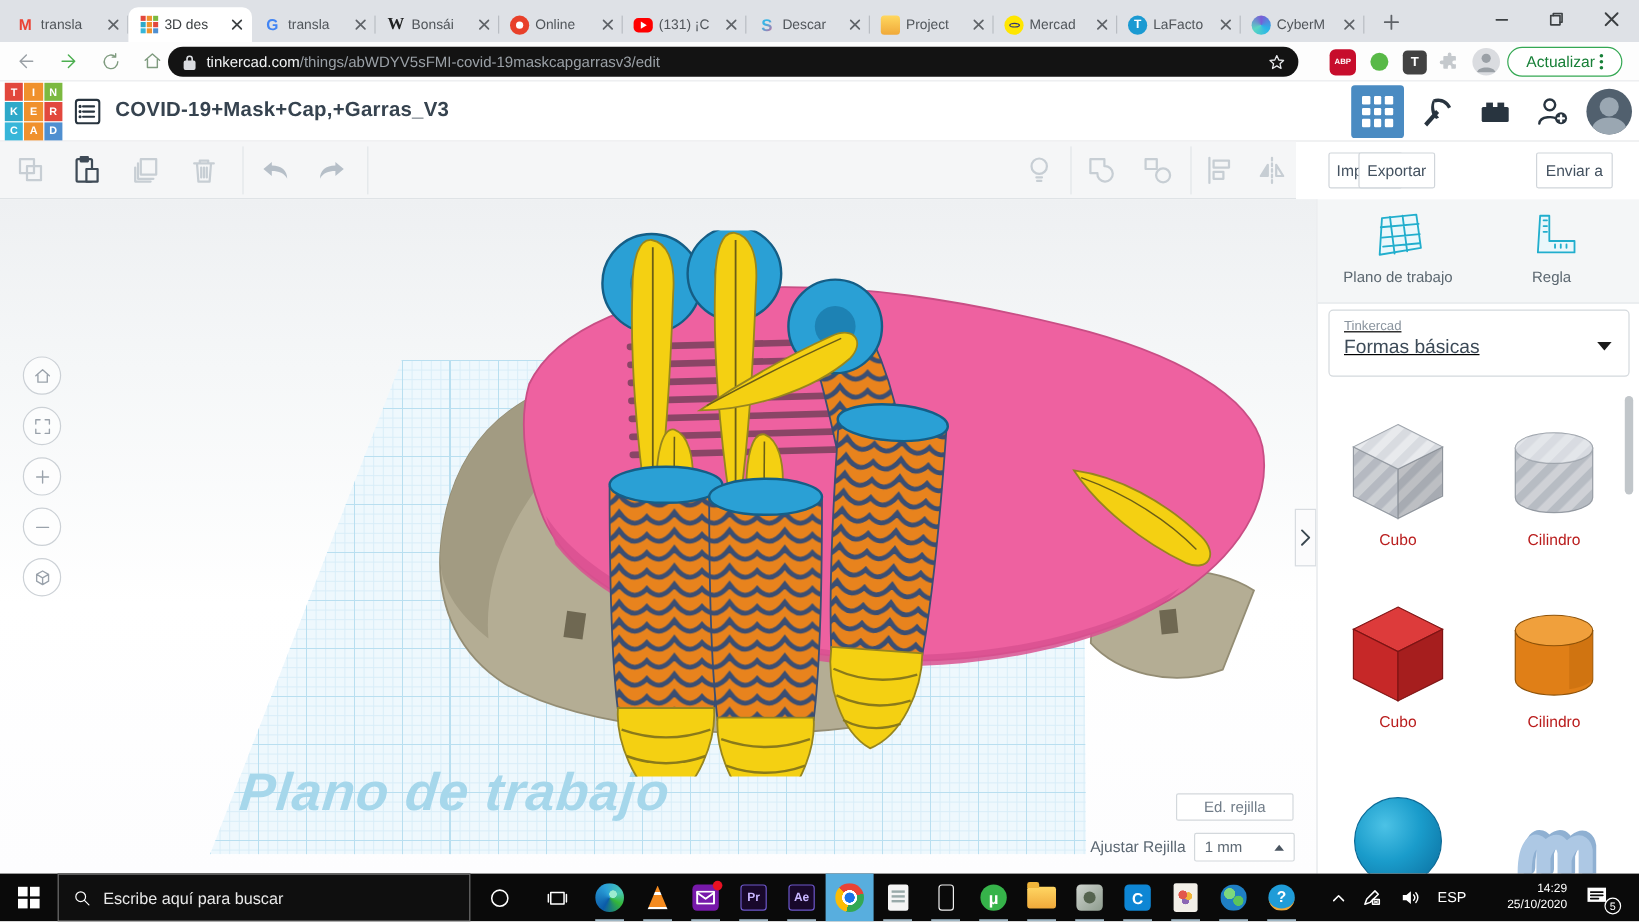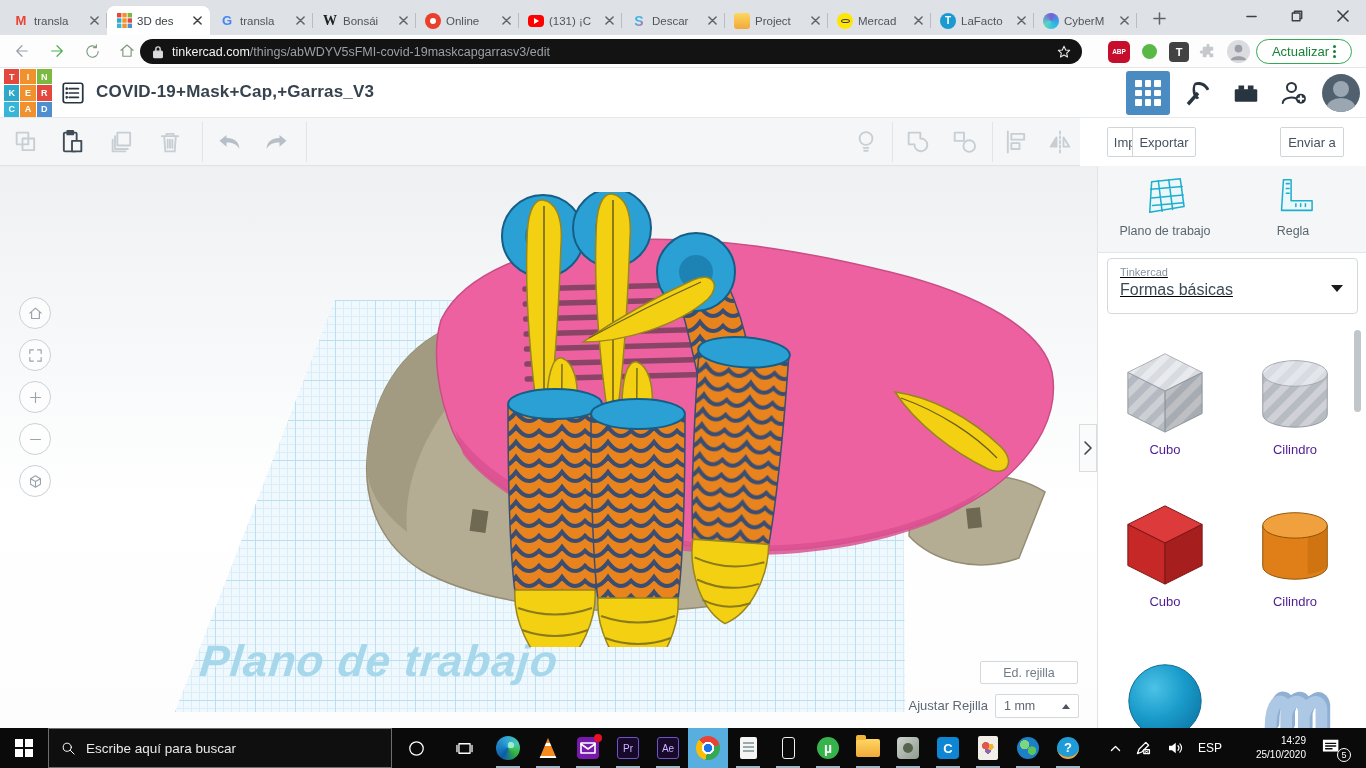--- a/index.html
+++ b/index.html
@@ -104,41 +104,41 @@
   
   .sidebar { position:absolute; left:1097px; top:166px; width:269px; height:562px; background:#fff; border-left:1px solid #e2e5e8; overflow:hidden; }
   .sb-tiles { position:absolute; left:0; top:0; width:269px; height:87px; background:#f4f6f7; border-bottom:1px solid #e3e6e9; }
   .sb-tile { position:absolute; top:10px; width:110px; display:flex; flex-direction:column; align-items:center; gap:6px; }
   .sb-tile .lbl { font-size:12.5px; color:#5b6770; }
   .sb-dropdown { position:absolute; left:9px; top:92px; width:251px; height:56px; background:#fff; border:1px solid #d4d9dd; border-radius:4px; padding:7px 12px;text-decoration:underline; }
   .sb-dd-brand { font-size:11px; color:#8a949e; }
   .sb-dd-value { font-size:16px; color:#3c4a57; margin-top:3px; }
   .caret-down { position:absolute; right:14px; top:26px; width:0; height:0; border-left:6px solid transparent; border-right:6px solid transparent; border-top:7px solid #1b1b1b; }
   .shape-tile { position:absolute; width:118px; display:flex; flex-direction:column; align-items:center; }
-  .shape-tile .lbl { font-size:13px; color:#4c1d95; margin-top:6px; }
+  .shape-tile .lbl { font-size:13px; color:#b91c1c; margin-top:6px; }
   .sb-scroll { position:absolute; left:256px; top:164px; width:7px; height:82px; background:#c1c6ca; border-radius:4px; }
 
   
   .taskbar { position:absolute; left:0; top:728px; width:1366px; height:40px; background:#0a0a0a; display:flex; align-items:stretch; }
   .tk-start { width:48px; display:flex; align-items:center; justify-content:center; }
   .winlogo { display:grid; grid-template-columns:8px 8px; grid-template-rows:8px 8px; gap:1.5px; }
   .winlogo i { background:#fff; }
   .tk-search { width:344px; background:#0f0f0f; border:1px solid #6e6e6e; display:flex; align-items:center; gap:10px; padding:0 12px; }
   .tk-search span { color:#e8e8e8; font-size:13.5px; }
   .tk-btn { width:48px; display:flex; align-items:center; justify-content:center; color:#fff; position:relative; }
   .tk-app { width:40px; display:flex; align-items:center; justify-content:center; position:relative; }
   .tk-app.open::after { content:""; position:absolute; bottom:0; left:8px; width:24px; height:2px; background:#9fb6c4; }
   .tk-app.active { background:#58aede; }
   .tk-app.active::after { background:#d9ecf8; }
   .edge-ic { width:24px; height:24px; border-radius:50%; background:radial-gradient(circle at 62% 38%, #9ceccf 0 14%, transparent 16%), conic-gradient(from 210deg, #0b5ba8, #2a9fd8 35%, #49c8b2 60%, #35b838 75%, #0b5ba8); }
   .vlc-ic { width:22px; height:20px; clip-path:polygon(50% 0,88% 100%,12% 100%); background:repeating-linear-gradient(180deg,#f58b1f 0 5px,#ffffff 5px 8px,#f58b1f 8px 13px); }
   .mail-ic { width:22px; height:22px; background:#7719aa; border-radius:4px; position:relative; }
   .mail-ic svg { position:absolute; left:3px; top:5px; }
   .mail-ic b { position:absolute; right:-3px; top:-3px; width:8px; height:8px; background:#e81123; border-radius:50%; }
-  .adobe-ic { width:22px; height:22px; background:#18082b; border:1px solid #6c57c9; border-radius:3px; color:#c8b6ff; font-size:10px; font-weight:normal; display:flex; align-items:center; justify-content:center; }
+  .adobe-ic { width:22px; height:22px; background:#18082b; border:1px solid #6c57c9; border-radius:3px; color:#c8b6ff; font-size:10px; font-weight:bold; display:flex; align-items:center; justify-content:center; }
   .chrome-ic { width:24px; height:24px; border-radius:50%; background:radial-gradient(circle at 50% 50%, #1a73e8 0 24%, #fff 26% 36%, transparent 38%), conic-gradient(from -45deg, #ea4335 0 33%, #34a853 33% 66%, #fbbc05 66% 100%); }
   .doc-ic { width:17px; height:22px; background:#f5f5f5; border-radius:2px; position:relative; }
   .doc-ic::after { content:""; position:absolute; left:3px; top:5px; width:11px; height:1.5px; background:#9aa; box-shadow:0 4px 0 #9aa, 0 8px 0 #9aa; }
   .phone-ic { width:13px; height:22px; border:1.5px solid #f0f0f0; border-radius:3px; }
   .ut-ic { width:22px; height:22px; border-radius:50%; background:#36b34a; color:#fff; font-size:14px; font-weight:bold; display:flex; align-items:center; justify-content:center; }
   .folder-ic { width:24px; height:18px; background:linear-gradient(180deg,#ffd663,#f0a93a); border-radius:2px; position:relative; }
   .folder-ic::before { content:""; position:absolute; left:0; top:-4px; width:10px; height:5px; background:#f0b53a; border-radius:2px 2px 0 0; }
   .app1-ic { width:22px; height:22px; background:linear-gradient(135deg,#cfd4cf,#8d9b8d); border-radius:4px; position:relative; }
   .app1-ic::after { content:""; position:absolute; left:6px; top:6px; width:10px; height:10px; background:#55634f; border-radius:50%; }
   .cam-ic { width:22px; height:22px; background:#0e86d4; border-radius:4px; color:#fff; font-size:13px; font-weight:bold; display:flex; align-items:center; justify-content:center; }

